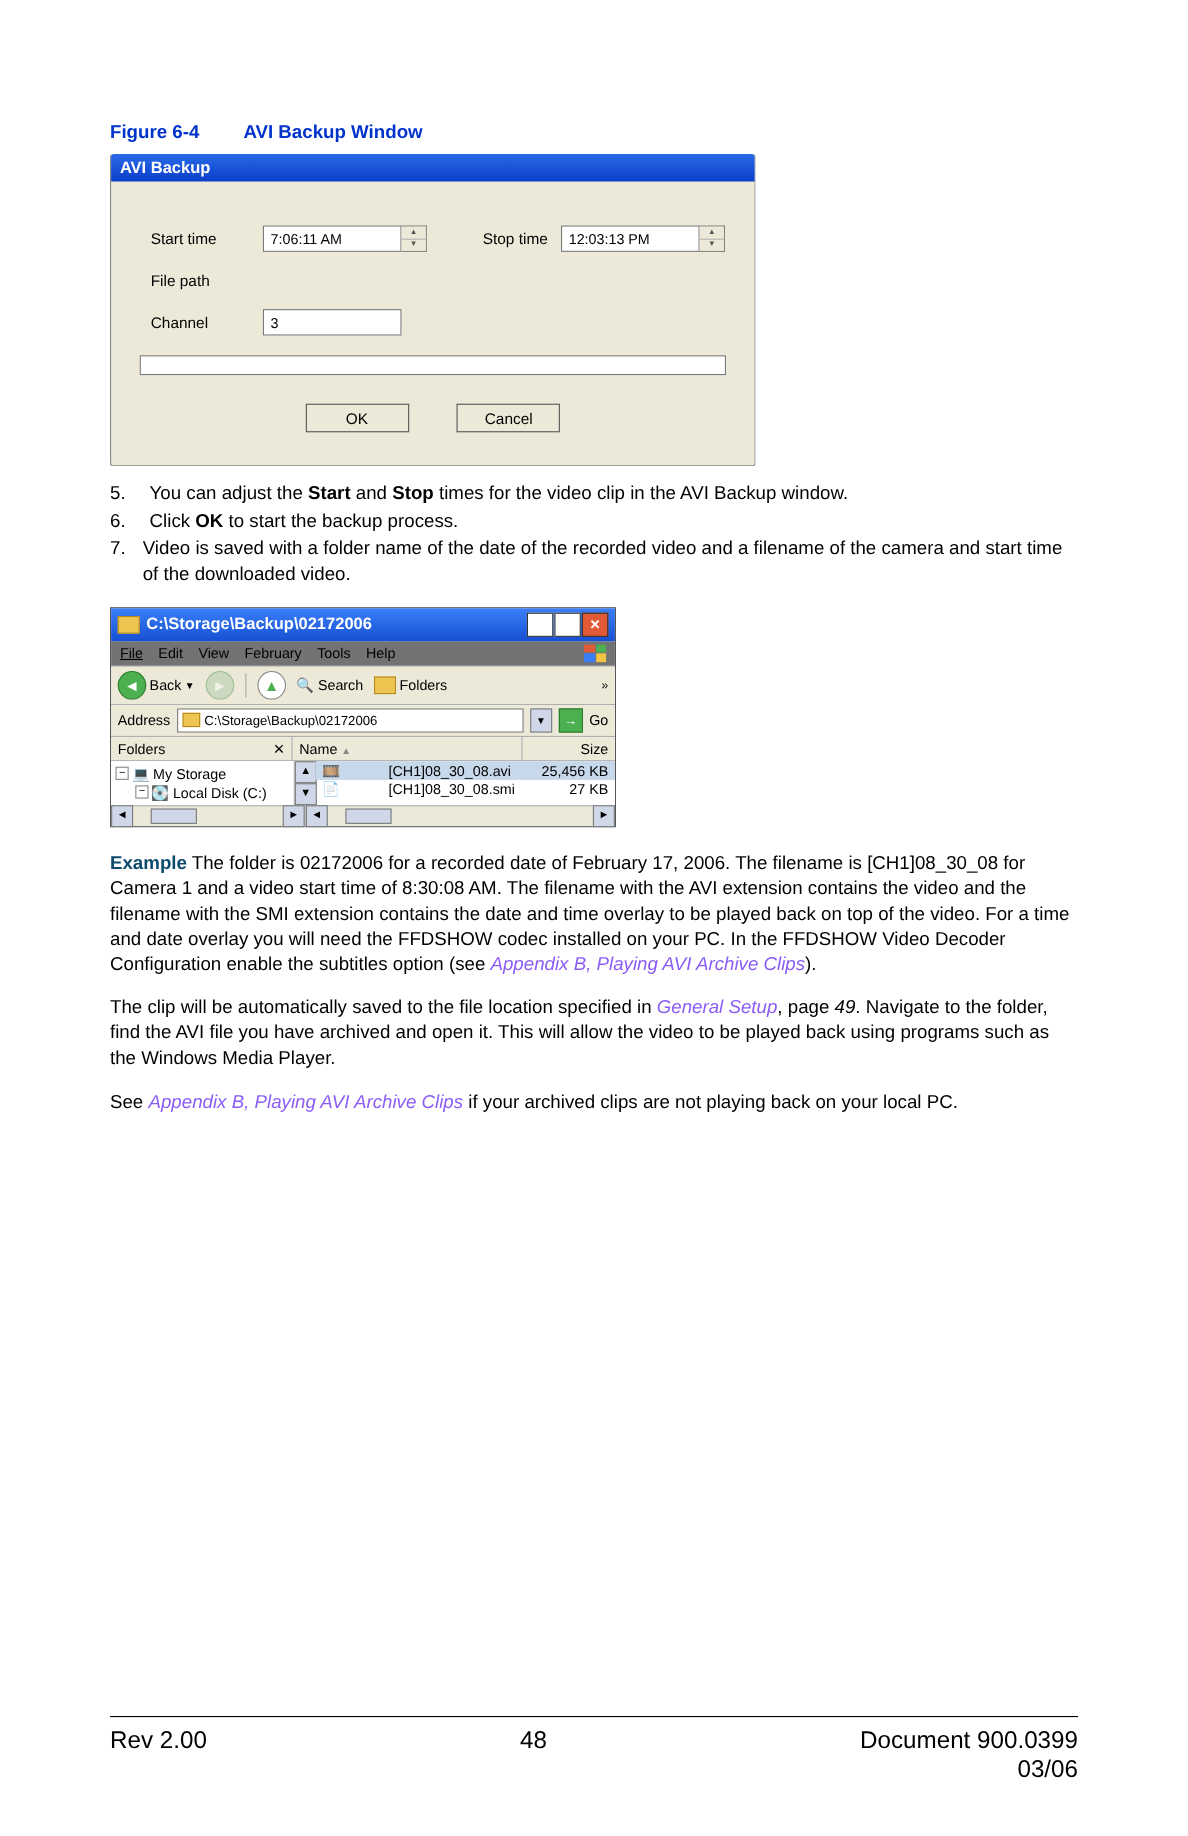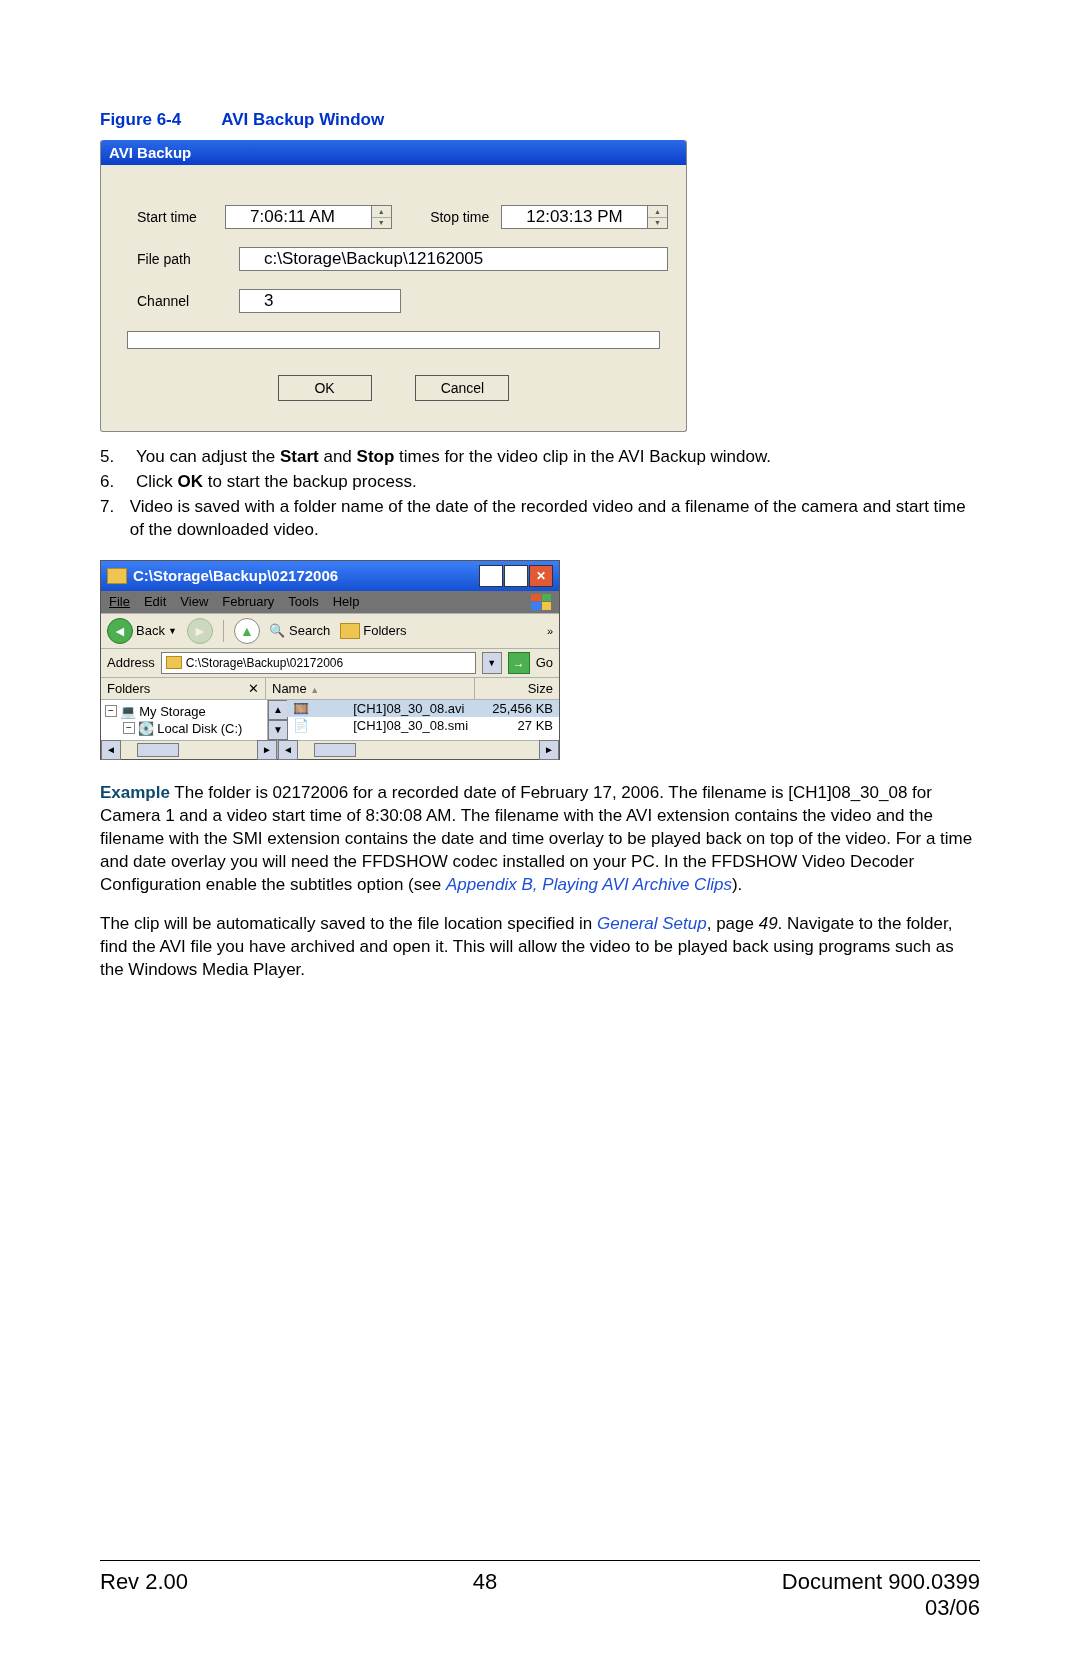--- a/index.html
+++ b/index.html
@@ -42,22 +42,22 @@
     border-top-left-radius: 3px;
     border-top-right-radius: 3px;
   }
   .avi-body {
     padding: 40px 18px 18px 18px;
   }
   .avi-row { display:flex; align-items:center; margin-bottom:18px; }
   .avi-label { width:102px; padding-left:18px; font-size:14px; }
   .avi-input {
     background:#fff; border:1px solid #7a7a7a;
-    height:22px; padding:0 24px; display:flex; align-items:center;
-    font-size:17px;
+    height:22px; padding:0 6px; display:flex; align-items:center;
+    font-size:13px;
   }
   .spinner {
     width:22px; height:22px; display:flex; flex-direction:column;
     border:1px solid #7a7a7a; border-left:none;
   }
   .spinner div{flex:1; background:#ece9d8; border-bottom:1px solid #aaa; display:flex;align-items:center;justify-content:center;}
   .spinner div:last-child{border-bottom:none;}
   .avi-progress {
     height:16px; background:#fff; border:1px solid #7a7a7a; margin:18px 8px 26px 8px;
   }
@@ -98,21 +98,21 @@
   .col-hdr{padding:3px 6px;border-right:1px solid #b0b0b0;}
   .exp-content{display:flex;font-size:13px;background:#fff;}
   .folders-pane{width:158px;border-right:1px solid #b0b0b0;padding:4px 4px;}
   .files-pane{flex:1;}
   .file-row{display:flex;padding:1px 6px;}
   .file-row.sel{background:#c7d8ea;}
   .file-name{flex:1;margin-left:44px;}
   .scroll-h{height:18px;background:#ece9d8;border-top:1px solid #b0b0b0;display:flex;align-items:center;}
   .sc-thumb{width:40px;height:12px;background:#cfd7e8;border:1px solid #7a7a7a;margin-left:16px;}
   .example { color:#0c4a6e; font-weight:bold; }
-  .redlink { color:#1d4ed8; font-style:italic; }
+  .redlink { color:#8b5cf6; font-style:italic; }
   .footer {
     position:absolute; left:100px; right:100px; bottom:48px;
     border-top:1px solid #000; padding-top:8px;
     display:flex; justify-content:space-between; font-size:22px;
   }
   .chev{font-size:7px;color:#555;line-height:1;}
   .sc-arrow{width:18px;height:18px;background:#cfd7e8;border:1px solid #7a7a7a;display:flex;align-items:center;justify-content:center;font-size:10px;}
   .winflag{width:20px;height:16px;margin-left:auto;display:grid;grid-template-columns:1fr 1fr;grid-template-rows:1fr 1fr;gap:1px;}
   .winflag span:nth-child(1){background:#e25935;}
   .winflag span:nth-child(2){background:#4caf50;}
@@ -146,23 +146,20 @@
         <div class="avi-input" style="width:112px;">
             <span>12:03:13 PM</span>
           </div>
         <div class="spinner">
             <div class="chev">▲</div>
             <div class="chev">▼</div>
           </div>
       </div>
       <div class="avi-row">
         <div class="avi-label">File path</div>
-        <div class="avi-input" style="flex:1;">
-            <span>c:\Storage\Backup\12162005</span>
-          </div>
       </div>
       <div class="avi-row">
         <div class="avi-label">Channel</div>
         <div class="avi-input" style="width:112px;">
             <span>3</span>
           </div>
       </div>
       <div class="avi-progress"></div>
       <div class="avi-buttons">
         <span class="avi-btn">OK</span>
@@ -304,20 +301,23 @@
       </div>
     </div>
   </div>
 
   <p class="prose" style="margin-top:22px;">
     <span class="example">Example</span><span>  The folder is 02172006 for a recorded date of February 17, 2006. The filename is [CH1]08_30_08 for Camera 1 and a video start time of 8:30:08 AM. The filename with the AVI extension contains the video and the filename with the SMI extension contains the date and time overlay to be played back on top of the video. For a time and date overlay you will need the FFDSHOW codec installed on your PC. In the FFDSHOW Video Decoder Configuration enable the subtitles option (see </span><span class="redlink">Appendix B, Playing AVI Archive Clips</span><span>).</span>
   </p>
   <p class="prose">
     <span>The clip will be automatically saved to the file location specified in </span><span class="redlink">General Setup</span><span>, page </span><span style="font-style:italic;">49</span><span>. Navigate to the folder, find the AVI file you have archived and open it. This will allow the video to be played back using programs such as the Windows Media Player.</span>
   </p>
+  <p class="prose">
+    <span>See </span><span class="redlink">Appendix B, Playing AVI Archive Clips</span><span> if your archived clips are not playing back on your local PC.</span>
+  </p>
 
   <div class="footer">
     <div>Rev 2.00</div>
     <div>48</div>
     <div style="text-align:right;">
       <div>Document 900.0399</div>
       <div>03/06</div>
     </div>
   </div>
 

